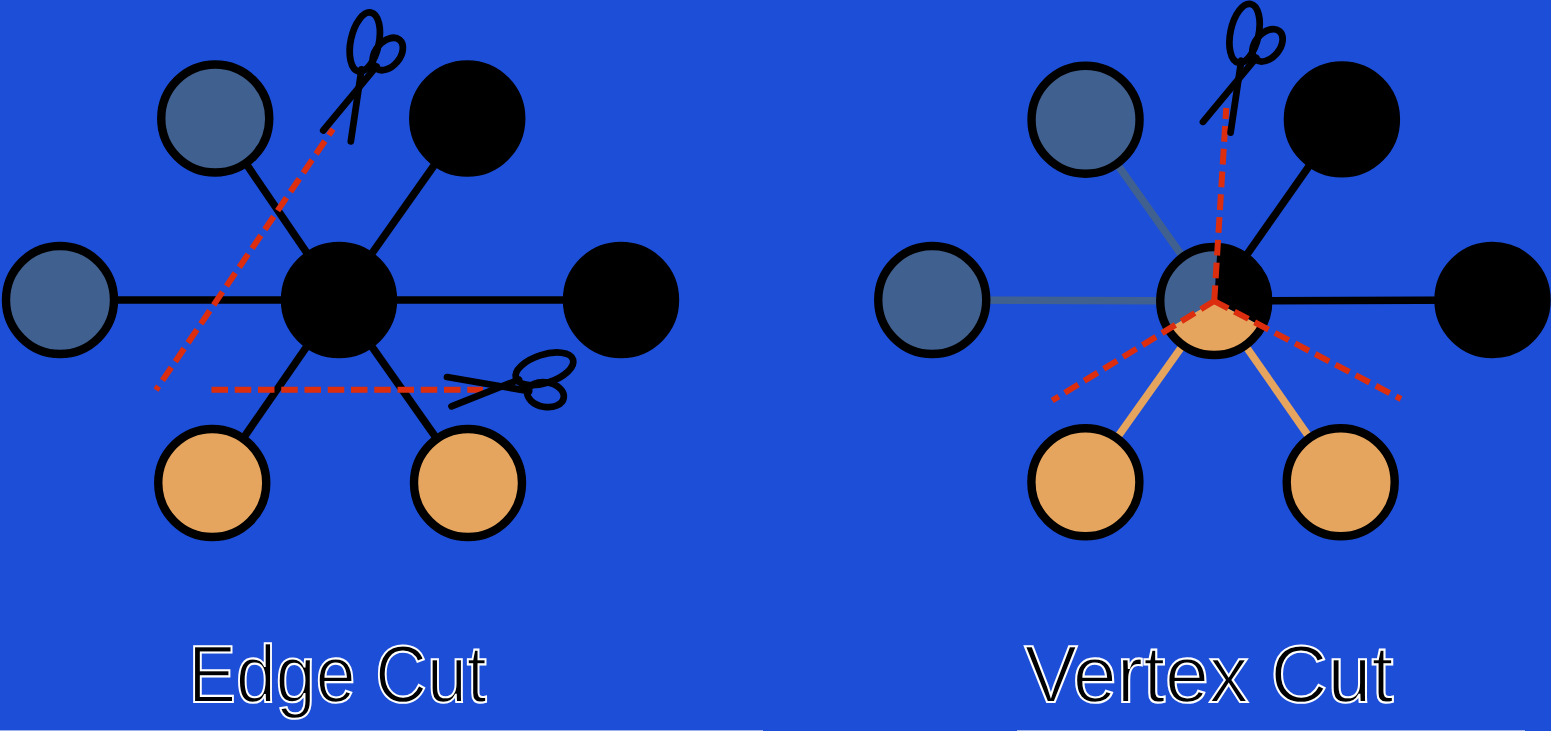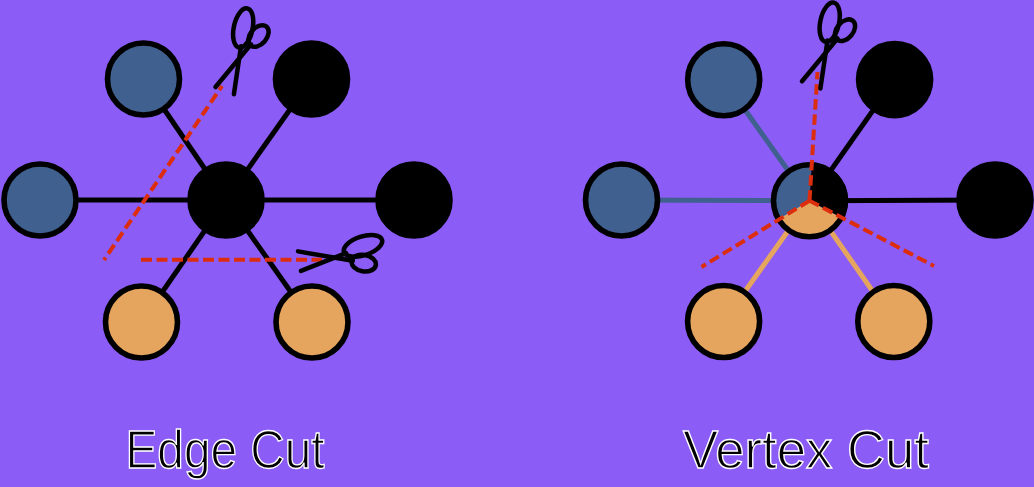--- a/index.html
+++ b/index.html
@@ -1,16 +1,16 @@
 <!DOCTYPE html>
 <html><head>
 <meta charset="utf-8">
 <style>
   html,body{margin:0;padding:0;background:#ffffff;}
-  .page{position:relative;width:1034px;height:487px;background:#8b5cf6;overflow:hidden;}
+  .page{position:relative;width:1034px;height:487px;background:#1d4ed8;overflow:hidden;}
   svg{position:absolute;left:0;top:0;}
 </style>
 </head>
 <body>
 <div class="page">
 <svg width="1034" height="487" viewBox="0 0 1034 487" xmlns="http://www.w3.org/2000/svg">
   <defs>
     <g id="scissors" fill="none" stroke="#000000" stroke-width="4.5" stroke-linecap="round">
       <line x1="-22.5" y1="29.7" x2="13" y2="-13"></line>
       <line x1="-4.1" y1="36.9" x2="3" y2="-11"></line>

